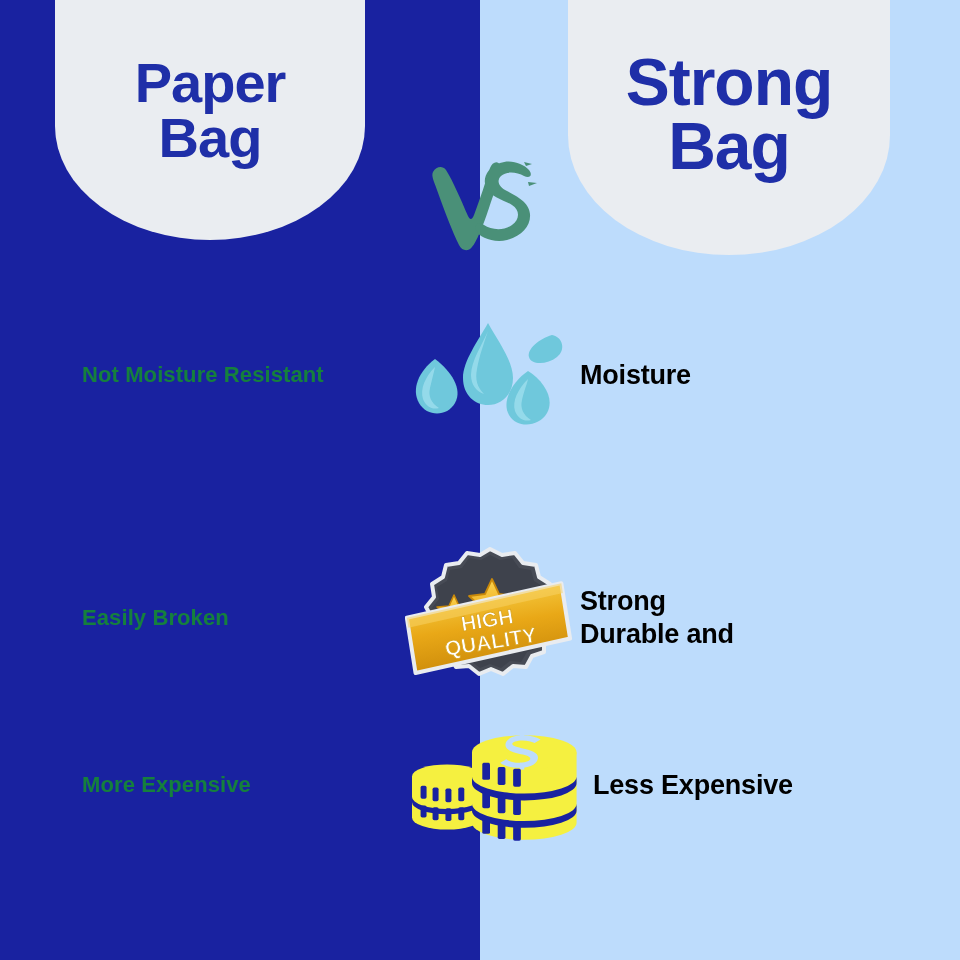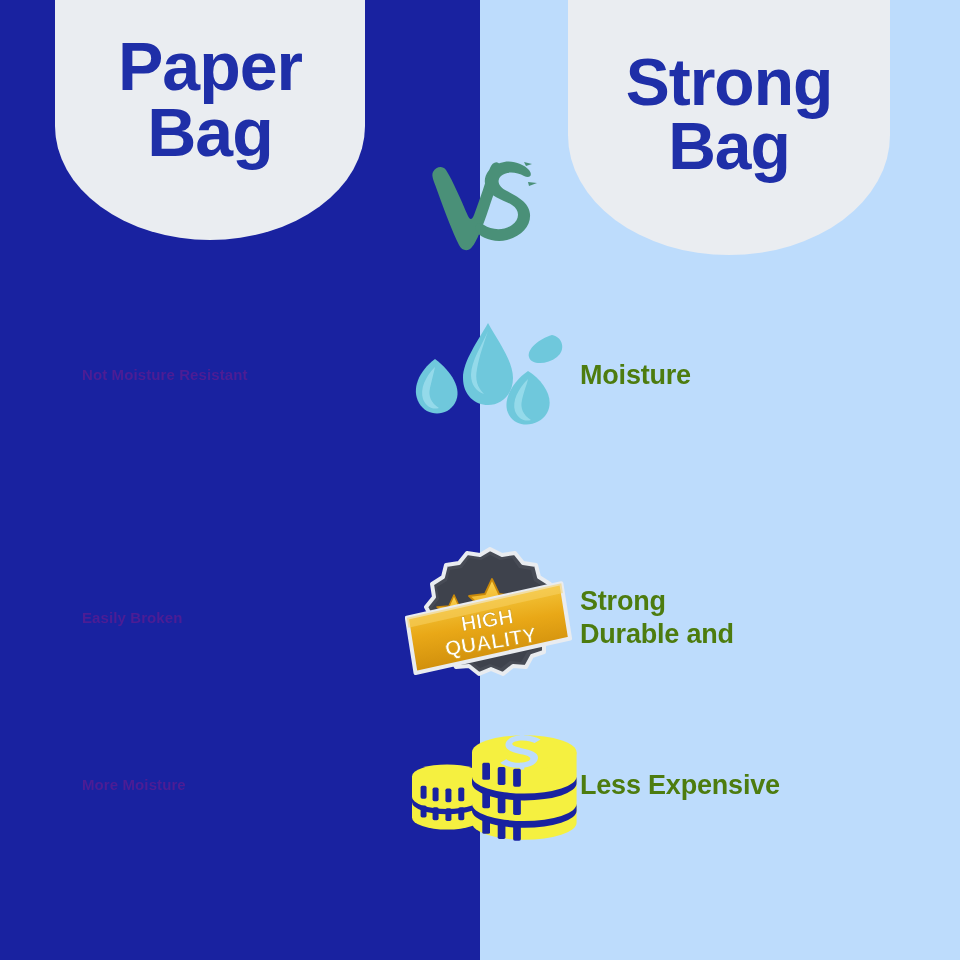--- a/index.html
+++ b/index.html
@@ -54,21 +54,21 @@
   }
 
   .arch-title {
     color: #1F2FA8;
     font-weight: bold;
     line-height: 0.98;
     text-align: center;
     letter-spacing: -1px;
     white-space: nowrap;
   }
-  .arch-left  .arch-title { font-size: 68px; }
+  .arch-left  .arch-title { font-size: 56px; }
   .arch-right .arch-title { font-size: 66px; }
 
   
   .vs-mark {
     position: absolute;
     left: 424px;
     top: 148px;
     width: 118px;
     height: 110px;
   }
@@ -100,35 +100,35 @@
   }
   .cell-right {
     width: 380px;
     padding-left: 0px;
     box-sizing: border-box;
     display: flex;
     align-items: center;
   }
 
   .label-left {
-    color: #4c1d95;
-    font-size: 15px;
+    color: #15803d;
+    font-size: 22px;
     font-weight: bold;
     line-height: 1.25;
     letter-spacing: 0.1px;
   }
   .label-right {
-    color: #4d7c0f;
+    color: #000000;
     font-size: 27px;
     font-weight: bold;
     line-height: 1.22;
     letter-spacing: -0.2px;
     max-width: 230px;
   }
-  .row-3 .label-right { max-width: 300px; }
+  .row-3 .label-right { max-width: 300px; margin-left: 13px; }
 
   .icon-wrap { display:block; }
 </style>
 </head>
 <body>
 
 <div id="infographic">
 
   <div class="half half-left"></div>
   <div class="half half-right"></div>
@@ -248,21 +248,21 @@
     <div class="cell-right">
       <div class="label-right">
         <div>Strong</div>
         <div>Durable and</div>
       </div>
     </div>
   </div>
 
   <div class="row row-3">
     <div class="cell-left">
-      <div class="label-left">More Moisture</div>
+      <div class="label-left">More Expensive</div>
     </div>
     <div class="cell-icon">
       <svg class="icon-wrap" viewBox="0 0 210 140" width="200" height="134" aria-hidden="true">
 
         <g fill="#F5F040">
           <path d="M14 60 h82 v48 a41 14 0 0 1 -82 0 Z"></path>
           <ellipse cx="55" cy="60" rx="41" ry="14"></ellipse>
         </g>
         <g fill="#1922A0">
           <path d="M14 84 a41 14 0 0 0 82 0 v6 a41 14 0 0 1 -82 0 Z"></path>

